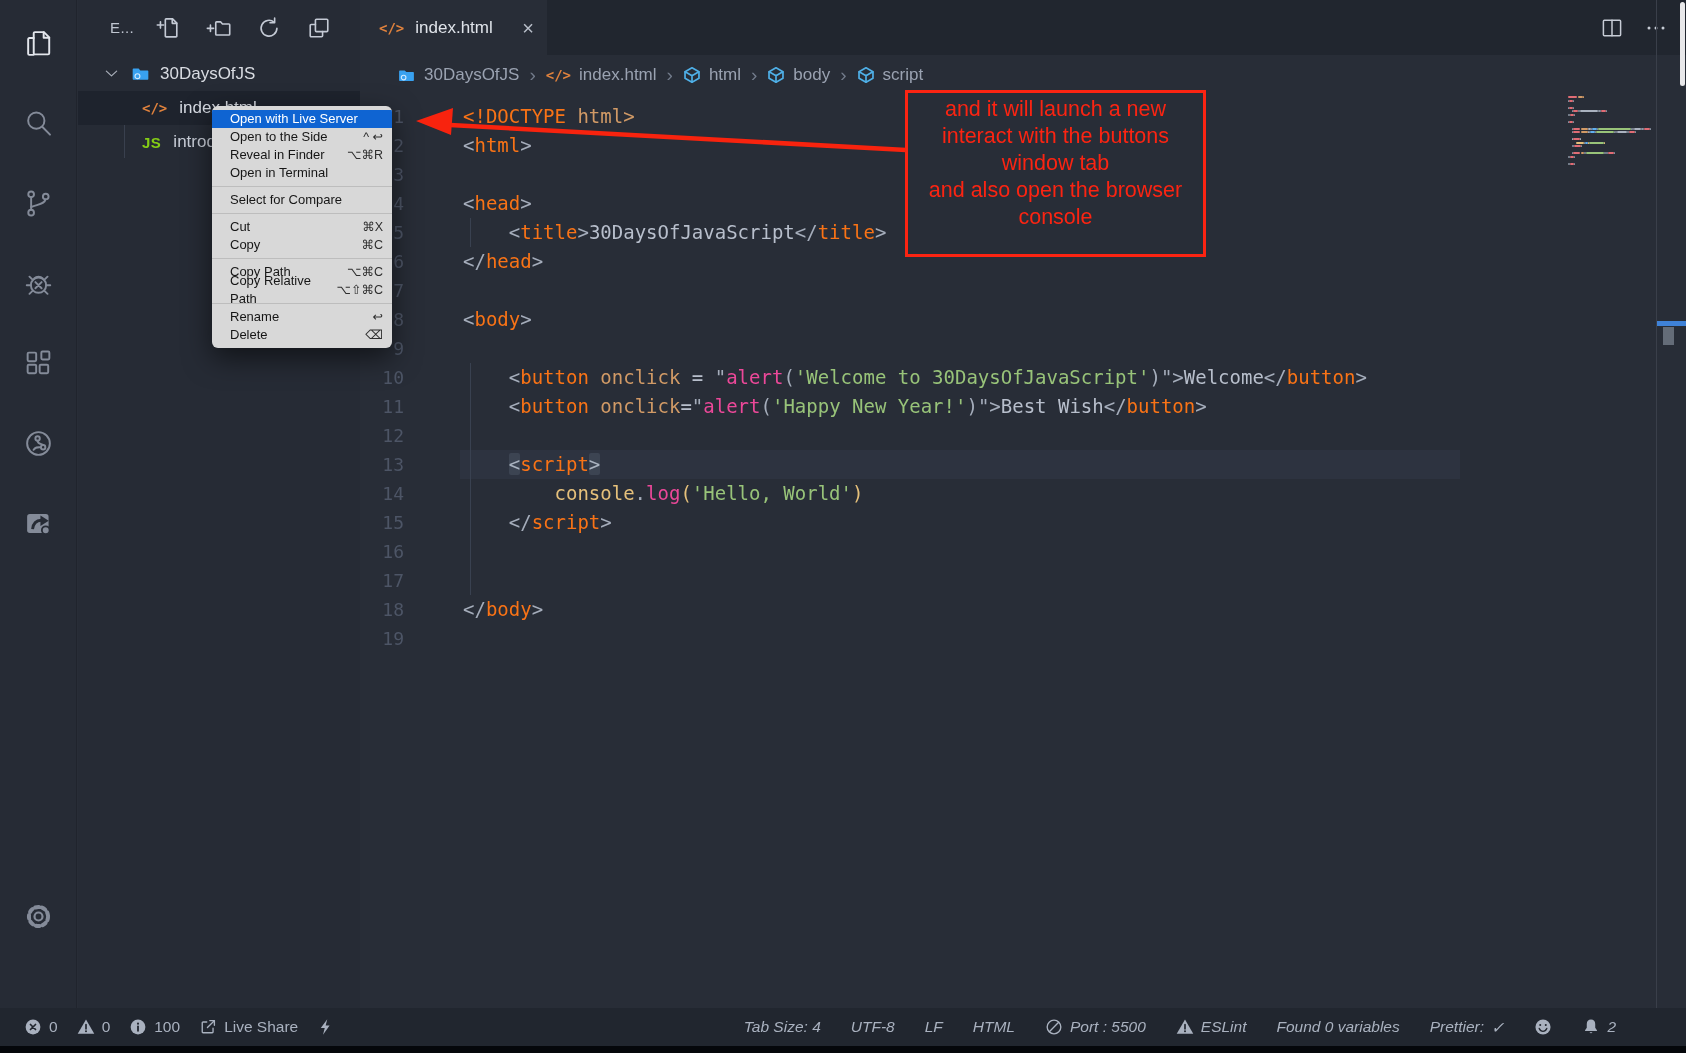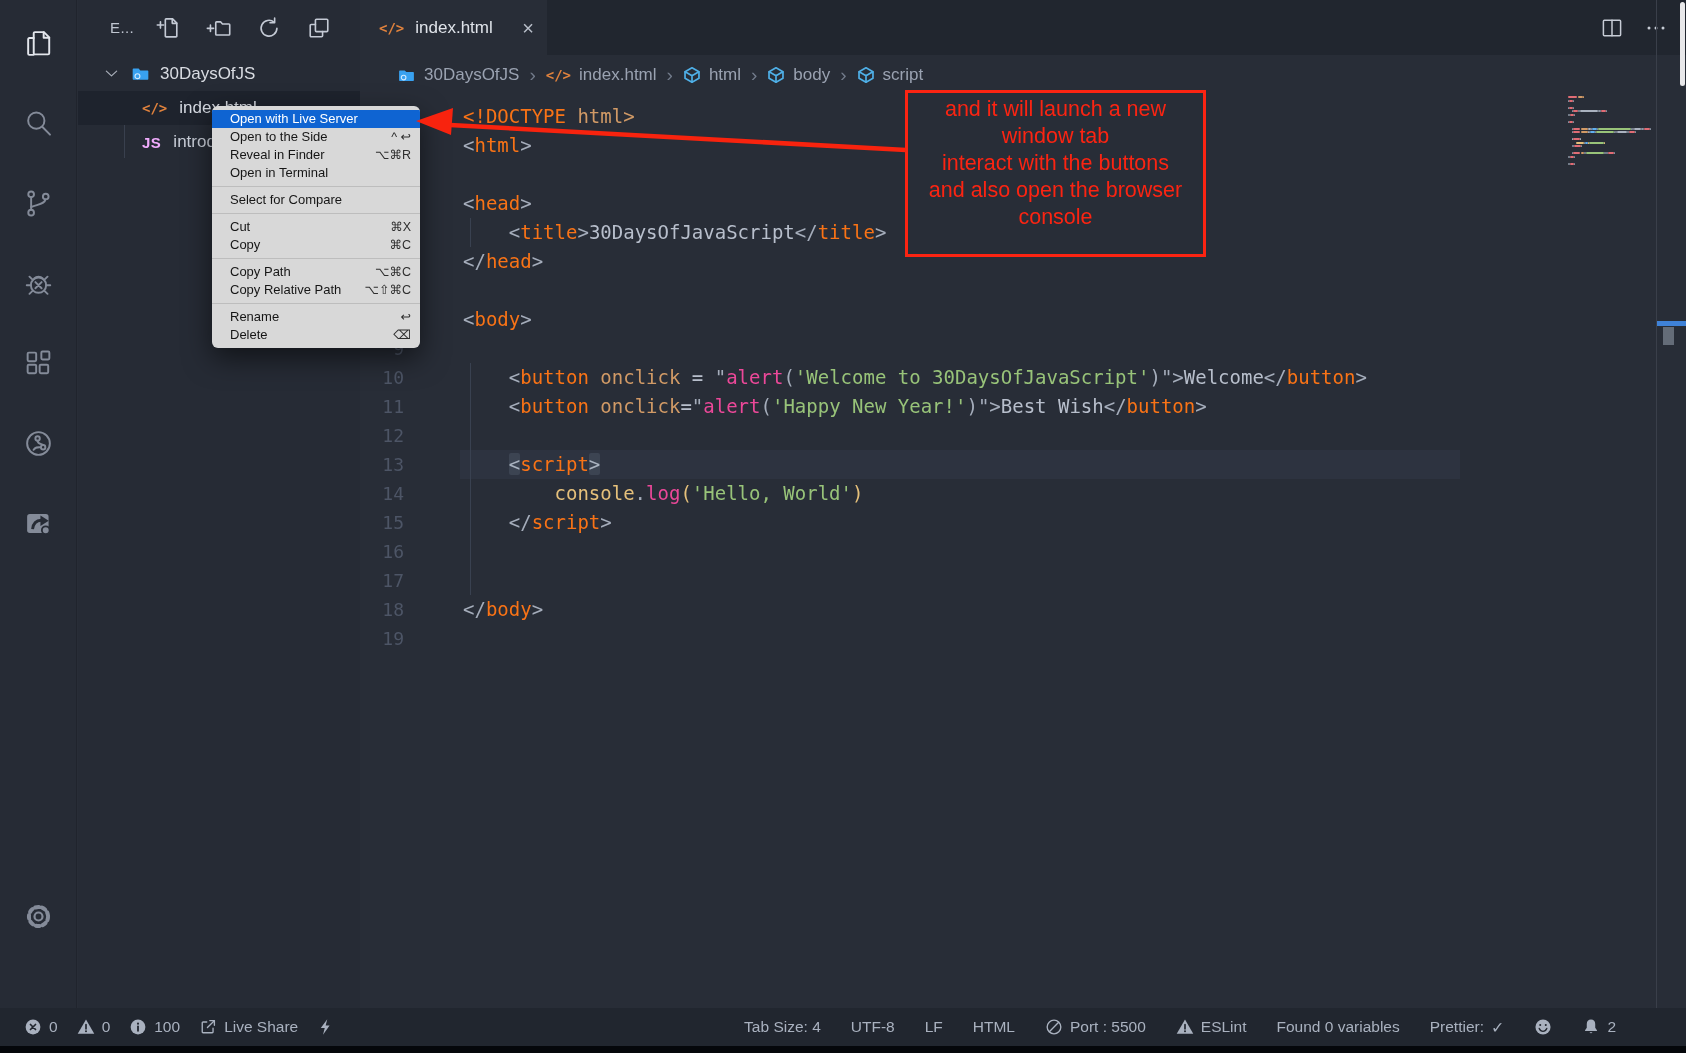--- a/index.html
+++ b/index.html
@@ -23,21 +23,21 @@
   
   #sidebar { position:absolute; left:78px; top:0; width:282px; height:1008px; background:#262b35; }
   #explorer-title { position:absolute; left:32px; top:19px; font-size:15px; color:#c0c6d1; letter-spacing:.4px; }
   .ex-act { position:absolute; top:15px; width:26px; height:26px; color:#c4cad5; }
   #folder-row { position:absolute; left:0; top:57px; width:100%; height:33px; display:flex; align-items:center; padding-left:24px; gap:9px; color:#d9dce2; font-size:17px; }
   .chev { width:19px; height:19px; color:#aab0bb; }
   .folder-ic { width:21px; height:18px; }
   .file-row { position:absolute; left:0; width:100%; height:34px; display:flex; align-items:center; padding-left:64px; gap:12px; font-size:17px; color:#c9ced8; }
   .file-row.selected { background:#1e232d; color:#d6dae2; }
   .glyph-html { color:#e0823d; font:bold 14px "DejaVu Sans Mono", monospace; }
-  .glyph-js { color:#f0abfc; font:bold 15px "Liberation Sans", sans-serif; letter-spacing:.5px; }
+  .glyph-js { color:#84cc16; font:bold 15px "Liberation Sans", sans-serif; letter-spacing:.5px; }
   #tree-guide { position:absolute; left:46px; top:91px; width:1px; height:67px; background:#39404e; }
 
   
   #editor { position:absolute; left:360px; top:0; width:1326px; height:1008px; background:#282d37; }
   #tabstrip { height:55px; background:#21262f; position:relative; display:flex; }
   #tab-active { width:187px; background:#282d37; display:flex; align-items:center; gap:11px; padding:0 13px 0 19px; color:#dfe3e9; font-size:17px; }
   #tab-active .close { margin-left:auto; color:#b9bfca; font-size:20px; line-height:1; }
   #editor-actions { position:absolute; right:18px; top:0; height:55px; display:flex; align-items:center; gap:20px; color:#c7ccd6; }
   #editor-actions .ic { width:24px; height:24px; }
 
@@ -60,36 +60,36 @@
   .tk-h { color:#aab3c0; background:#3c4452; border-radius:2px; }
 
   #minimap { position:absolute; left:1208px; top:96px; width:86px; }
   .mm-row { height:2px; margin-bottom:1.5px; display:flex; }
   .mm-seg { height:2px; border-radius:1px; flex:none; }
   #ruler { position:absolute; left:1296px; top:0; height:1008px; width:30px; border-left:1px solid #3a3f4a; }
   #ruler-cursor { position:absolute; left:1297px; top:321px; width:29px; height:5px; background:#3f82d8; }
   #ruler-sel { position:absolute; left:1303px; top:327px; width:11px; height:18px; background:#7e8794; opacity:.7; }
 
   
-  #context-menu { position:absolute; left:212px; top:106px; width:208px; background:#d8d8d8; border-radius:6px; padding:4px 0; z-index:50; box-shadow:0 10px 28px rgba(0,0,0,.55); font-size:13px; color:#161616; overflow:hidden; }
+  #context-menu { position:absolute; left:212px; top:106px; width:180px; background:#d8d8d8; border-radius:6px; padding:4px 0; z-index:50; box-shadow:0 10px 28px rgba(0,0,0,.55); font-size:13px; color:#161616; overflow:hidden; }
   .mi { height:18px; line-height:18px; display:flex; justify-content:space-between; align-items:center; padding:0 9px 0 18px; }
   .mi .sc { color:#2e2e2e; font-size:12.5px; }
   .mi.hl { background:#0f64d2; color:#fff; }
   .mi.hl .sc { color:#fff; }
   .sep { height:1px; background:#bdbdbd; margin:4px 0; }
 
   
   #annotation { position:absolute; left:905px; top:90px; width:301px; height:167px; border:3px solid #fb2412; z-index:60; padding-top:3px; }
   .ann-line { font-size:21.5px; line-height:27px; color:#fb2412; text-align:center; }
   #arrow-svg { position:absolute; left:0; top:0; z-index:70; pointer-events:none; }
 
   
   #statusbar { position:absolute; left:0; top:1008px; width:1686px; height:38px; background:#21262f; display:flex; align-items:center; padding:0 70px 0 24px; color:#a9b1bf; font-size:15.5px; }
   #status-left { display:flex; gap:19px; align-items:center; }
-  #status-right { margin-left:auto; display:flex; gap:30px; align-items:center; }
+  #status-right { margin-left:auto; display:flex; gap:30px; align-items:center;font-style:italic; }
   .sb-item { display:flex; align-items:center; gap:7px; }
   .sb-ic { width:18px; height:18px; color:#a9b1bf; }
   .sb-check { font-size:16px; }
   #bottom-strip { position:absolute; left:0; top:1046px; width:1686px; height:7px; background:#05070b; }
   #os-scroll { position:absolute; right:1px; top:2px; width:5px; height:84px; background:#e8e8ea; border-radius:3px; z-index:80; }
 </style>
 </head>
 <body>
 
 <div id="root">
@@ -555,22 +555,22 @@
         <span class="sc">↩</span>
       </div>
       <div class="mi">
         <span class="lab">Delete</span>
         <span class="sc">⌫</span>
       </div>
     </div>
 
   <div id="annotation">
       <div class="ann-line">and it will launch a new</div>
+      <div class="ann-line">interact with the buttons</div>
       <div class="ann-line">window tab</div>
-      <div class="ann-line">interact with the buttons</div>
       <div class="ann-line">and also open the browser</div>
       <div class="ann-line">console</div>
     </div>
 
   <svg id="arrow-svg" width="1686" height="1053">
     <line x1="450" y1="125" x2="906" y2="150" stroke="#f8230e" stroke-width="4.6"></line>
     <polygon points="416,121 453,108 451,135" fill="#f8230e"></polygon>
   </svg>
 
   <div id="statusbar">

